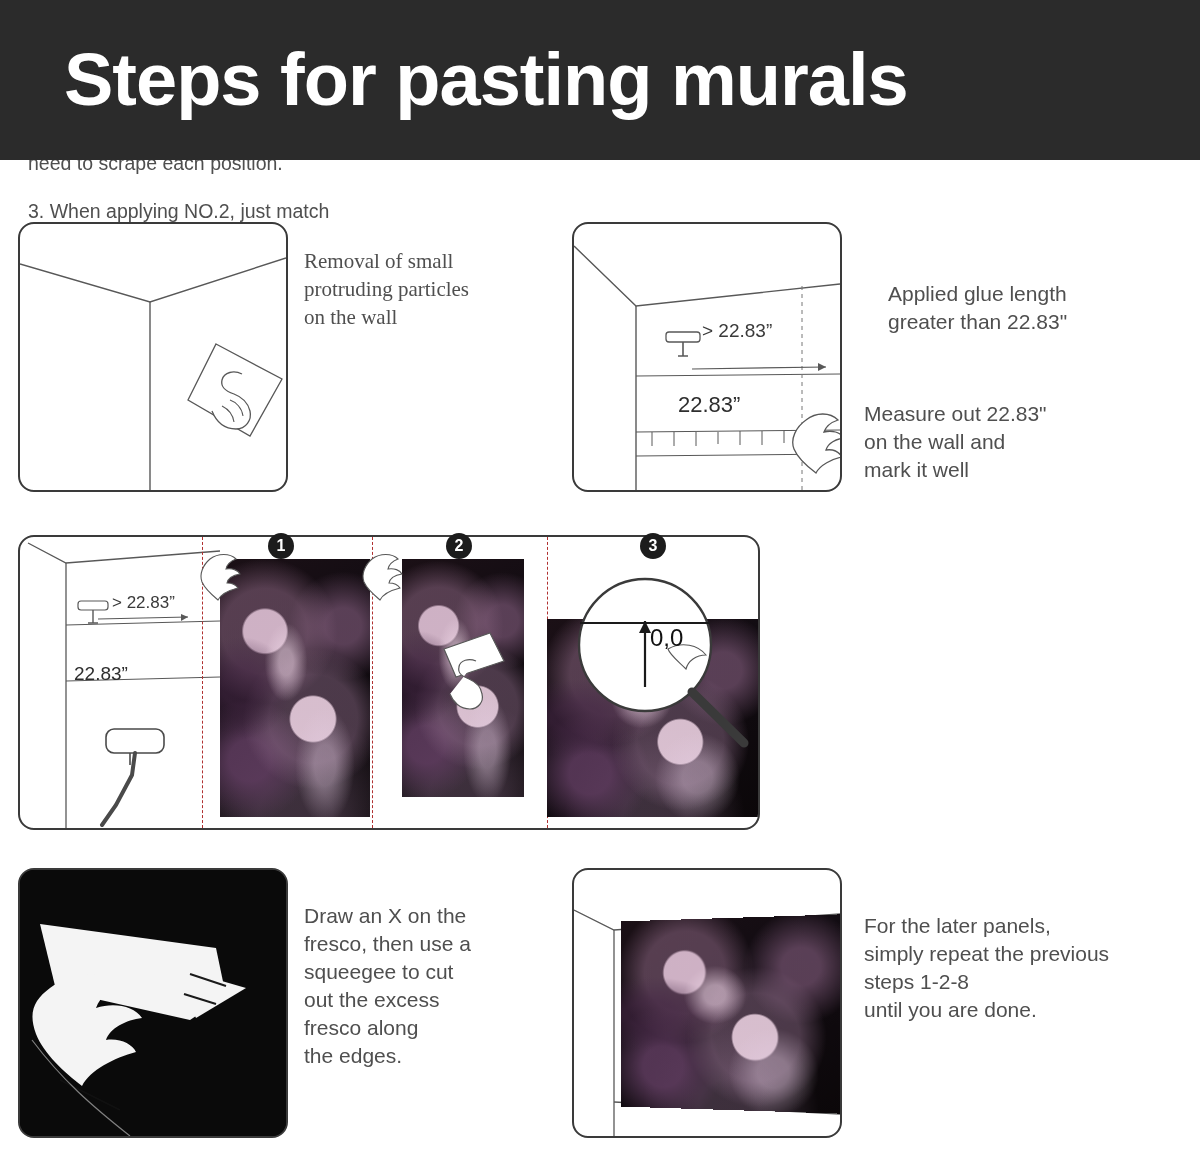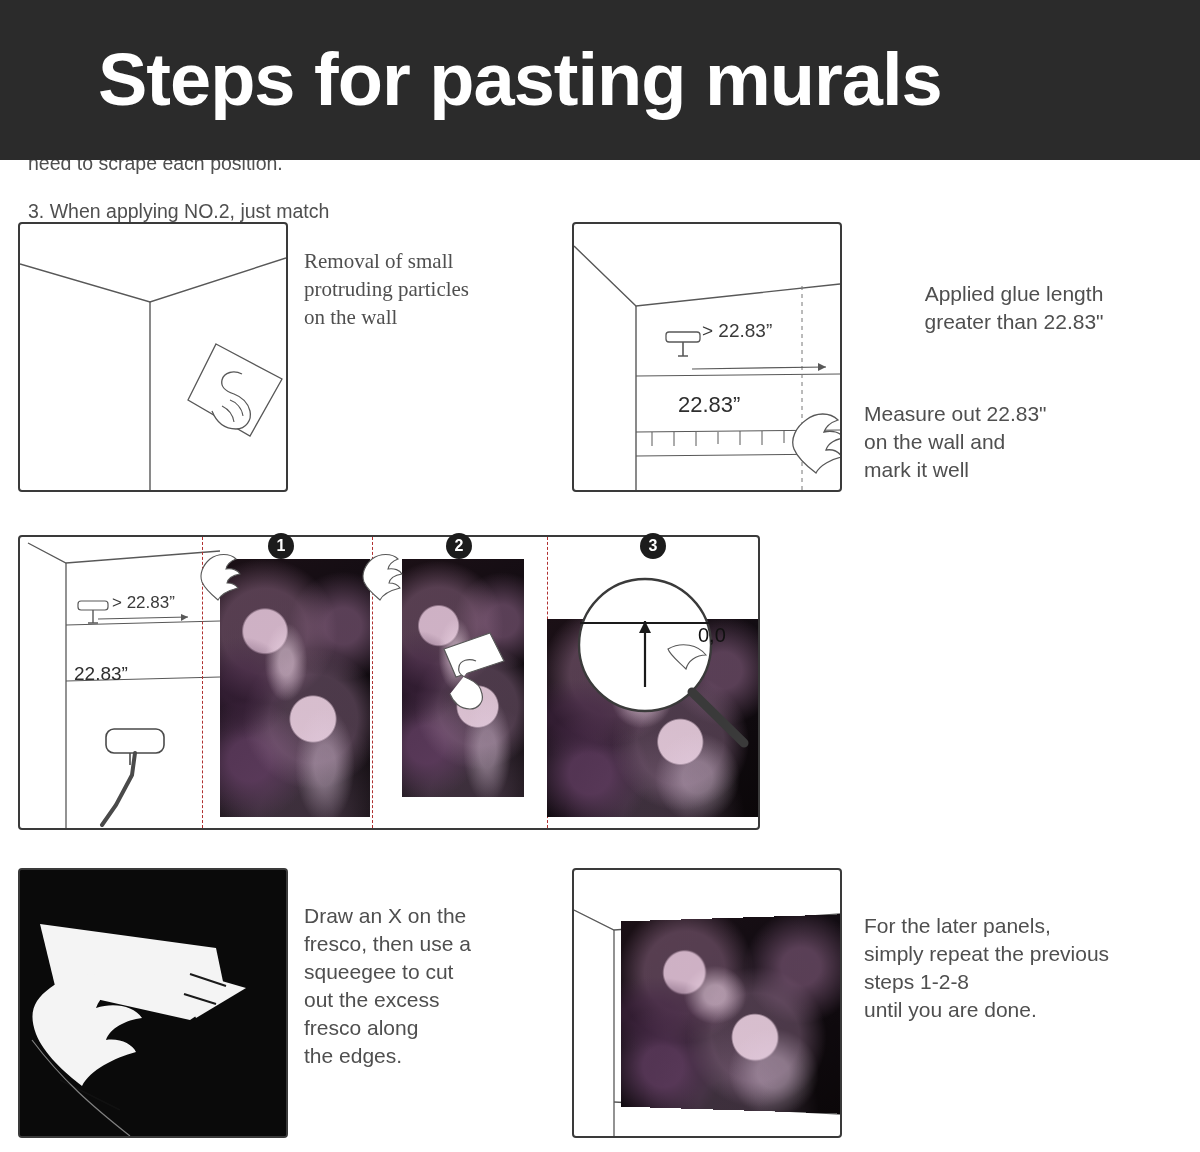--- a/index.html
+++ b/index.html
@@ -15,45 +15,45 @@
   .header {
     position: absolute; left: 0; top: 0; width: 1200px; height: 160px;
     background: #2b2b2b;
     display: flex; align-items: center;
   }
   .header h1 {
     color: #ffffff;
     font-size: 74px;
     font-weight: bold;
     letter-spacing: -1px;
-    padding-left: 98px;
+    padding-left: 64px;
     line-height: 1;
   }
 
   
   .panel {
     position: absolute;
     border: 2px solid #3a3a3a;
-    border-radius: 4px;
+    border-radius: 16px;
     background: #ffffff;
     overflow: hidden;
   }
   .caption {
     position: absolute;
     font-size: 21px;
     line-height: 1.33;
     color: #4f4f4f;
     white-space: pre-line;
   }
 
   
   #p1 { left: 18px; top: 222px; width: 270px; height: 270px; }
   #p2 { left: 572px; top: 222px; width: 270px; height: 270px; }
   #cap1 { left: 304px; top: 248px; width: 250px; font-family: Liberation Serif, serif; }
-  #cap2 { left: 864px; top: 280px; width: 300px; text-align: center; }
+  #cap2 { left: 888px; top: 280px; width: 300px; }
   #cap3 { left: 864px; top: 400px; width: 320px; }
 
   
   #p3 { left: 18px; top: 535px; width: 742px; height: 295px; }
   #r2text { left: 778px; top: 538px; width: 420px; }
   #r2text .pleaseuse {
     text-align: center; font-size: 21px; line-height: 1.35; color: #4f4f4f;
     width: 400px;
   }
   #r2text ol { list-style: none; margin-top: 22px; padding-left: 28px; }
@@ -225,21 +225,21 @@
 
     <g>
       <circle cx="625" cy="108" r="66" fill="#ffffff" stroke="#3a3a3a" stroke-width="2.4"></circle>
       <path d="M672 155 L724 206" stroke="#3a3a3a" stroke-width="9" stroke-linecap="round"></path>
       <path d="M625 150 L625 84" stroke="#1a1a1a" stroke-width="2.2"></path>
       <path d="M625 84 L619 96 L631 96 Z" fill="#1a1a1a"></path>
       <path d="M560 86 L690 86" stroke="#1a1a1a" stroke-width="2.2"></path>
       <path d="M648 112 c14 -8 30 -4 38 6 c-10 0 -18 6 -20 14 c-8 -8 -16 -14 -18 -20 Z" fill="#fff" stroke="#585858" stroke-width="1.1"></path>
     </g>
   </svg>
-  <div style="position:absolute;left:630px;top:87px;font-size:20px;color:#111;margin-left:48px;">0,0</div>
+  <div style="position:absolute;left:630px;top:87px;font-size:24px;color:#111;">0,0</div>
 </div>
 
 <div class="num-badge" id="b1">1</div>
 <div class="num-badge" id="b2">2</div>
 <div class="num-badge" id="b3">3</div>
 
 <div id="r2text">
   <div class="pleaseuse">Please use
 (Heavy Duty Wallcovering Adhesive)</div>
   <ol>

